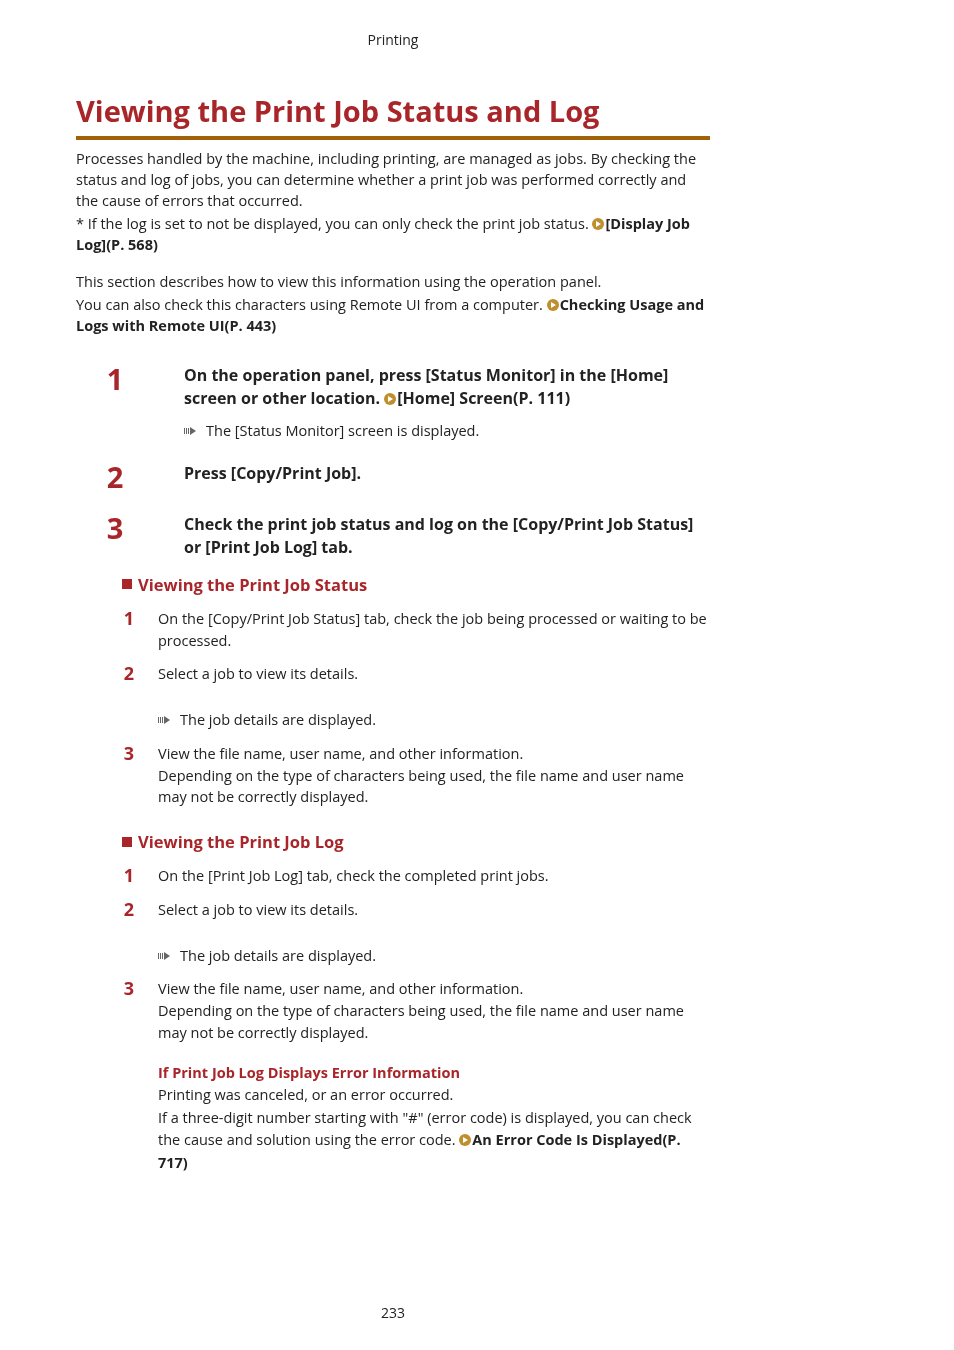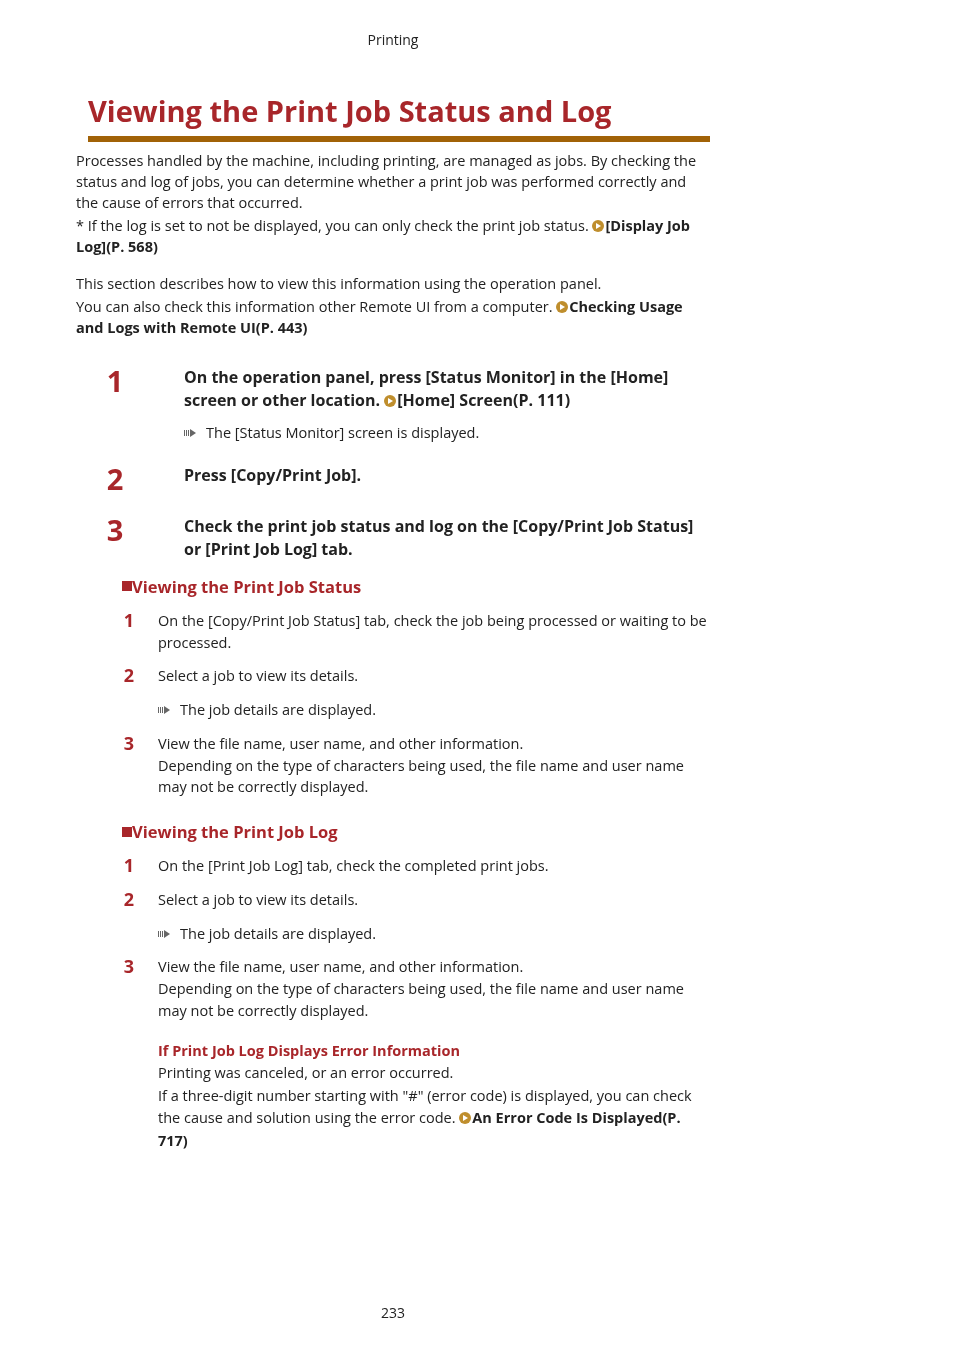--- a/index.html
+++ b/index.html
@@ -18,23 +18,22 @@
     .top-label {
       text-align: center;
       font-size: 14px;
       margin-bottom: 42px;
     }
     .title {
       color: #a8262a;
       font-weight: 700;
       font-size: 29px;
       padding-bottom: 6px;
-      border-bottom: 6px solid #a16207;
+      border-bottom: 4px solid #a16207;
       margin-bottom: 8px;
-      margin-left: 12px;
     }
     .doc-code {
       text-align: right;
       font-size: 13px;
       margin-bottom: 12px;
     }
     .intro p {
       font-size: 14.5px;
       line-height: 1.45;
       margin: 0 0 2px;
@@ -74,45 +73,45 @@
     }
     .result-arrow::before{
       content:""; position:absolute; left:0; top:1px; width:5px; height:6px;
       background: repeating-linear-gradient(90deg,#666 0 1px,transparent 1px 2px);
     }
     .result-arrow::after{
       content:""; position:absolute; left:6px; top:0;
       border-left:6px solid #666; border-top:4px solid transparent; border-bottom:4px solid transparent;
     }
     .subsections { margin-top:14px; padding-left:46px; }
-    .sub-head { display:flex; align-items:center; color:#a8262a; font-weight:700; font-size:16.5px; margin:14px 0 12px; }
+    .sub-head { display:flex; align-items:center; gap:6px; color:#a8262a; font-weight:700; font-size:16.5px; margin:14px 0 12px; }
     .sq { width:10px; height:10px; background:#a8262a; flex:0 0 auto; }
     .sub-step { display:flex; gap:22px; margin-bottom:12px; }
     .sub-num { color:#a8262a; font-weight:700; font-size:18px; width:14px; text-align:center; line-height:1.2; }
     .sub-body { flex:1; font-size:14.5px; line-height:1.5; }
-    .sub-body .result-line{ margin-top:12px; }
+    .sub-body .result-line{ margin-top:24px; }
     .error-block { padding-left:36px; margin-top:18px; font-size:14.5px; line-height:1.55; }
     .error-title { color:#a8262a; font-weight:700; }
     .page-num { position:absolute; bottom:28px; left:0; right:0; text-align:center; font-size:14px; }
   </style>
 </head>
 <body>
 
 <div class="page">
   <div class="top-label">Printing</div>
   <div class="title">Viewing the Print Job Status and Log</div>
 
   <div class="intro">
     <p>Processes handled by the machine, including printing, are managed as jobs. By checking the status and log of jobs, you can determine whether a print job was performed correctly and the cause of errors that occurred.</p>
     <p>
       <span>* If the log is set to not be displayed, you can only check the print job status. </span><span class="play-icon"></span><span class="link-bold">[Display Job Log](P. 568)</span>
     </p>
     <p class="block2">This section describes how to view this information using the operation panel.</p>
     <p>
-      <span>You can also check this information other Remote UI from a computer. </span><span class="play-icon"></span><span class="link-bold">Checking Usage and Logs with Remote UI(P. 443)</span>
+      <span>You can also check this characters using Remote UI from a computer. </span><span class="play-icon"></span><span class="link-bold">Checking Usage and Logs with Remote UI(P. 443)</span>
     </p>
   </div>
 
   <div class="steps">
     <div class="step">
       <div class="step-num">1</div>
       <div class="step-body">
         <div class="step-head">
           <span>On the operation panel, press [Status Monitor] in the [Home] screen or other location. </span><span class="play-icon"></span><span>[Home] Screen(P. 111)</span>
         </div>

